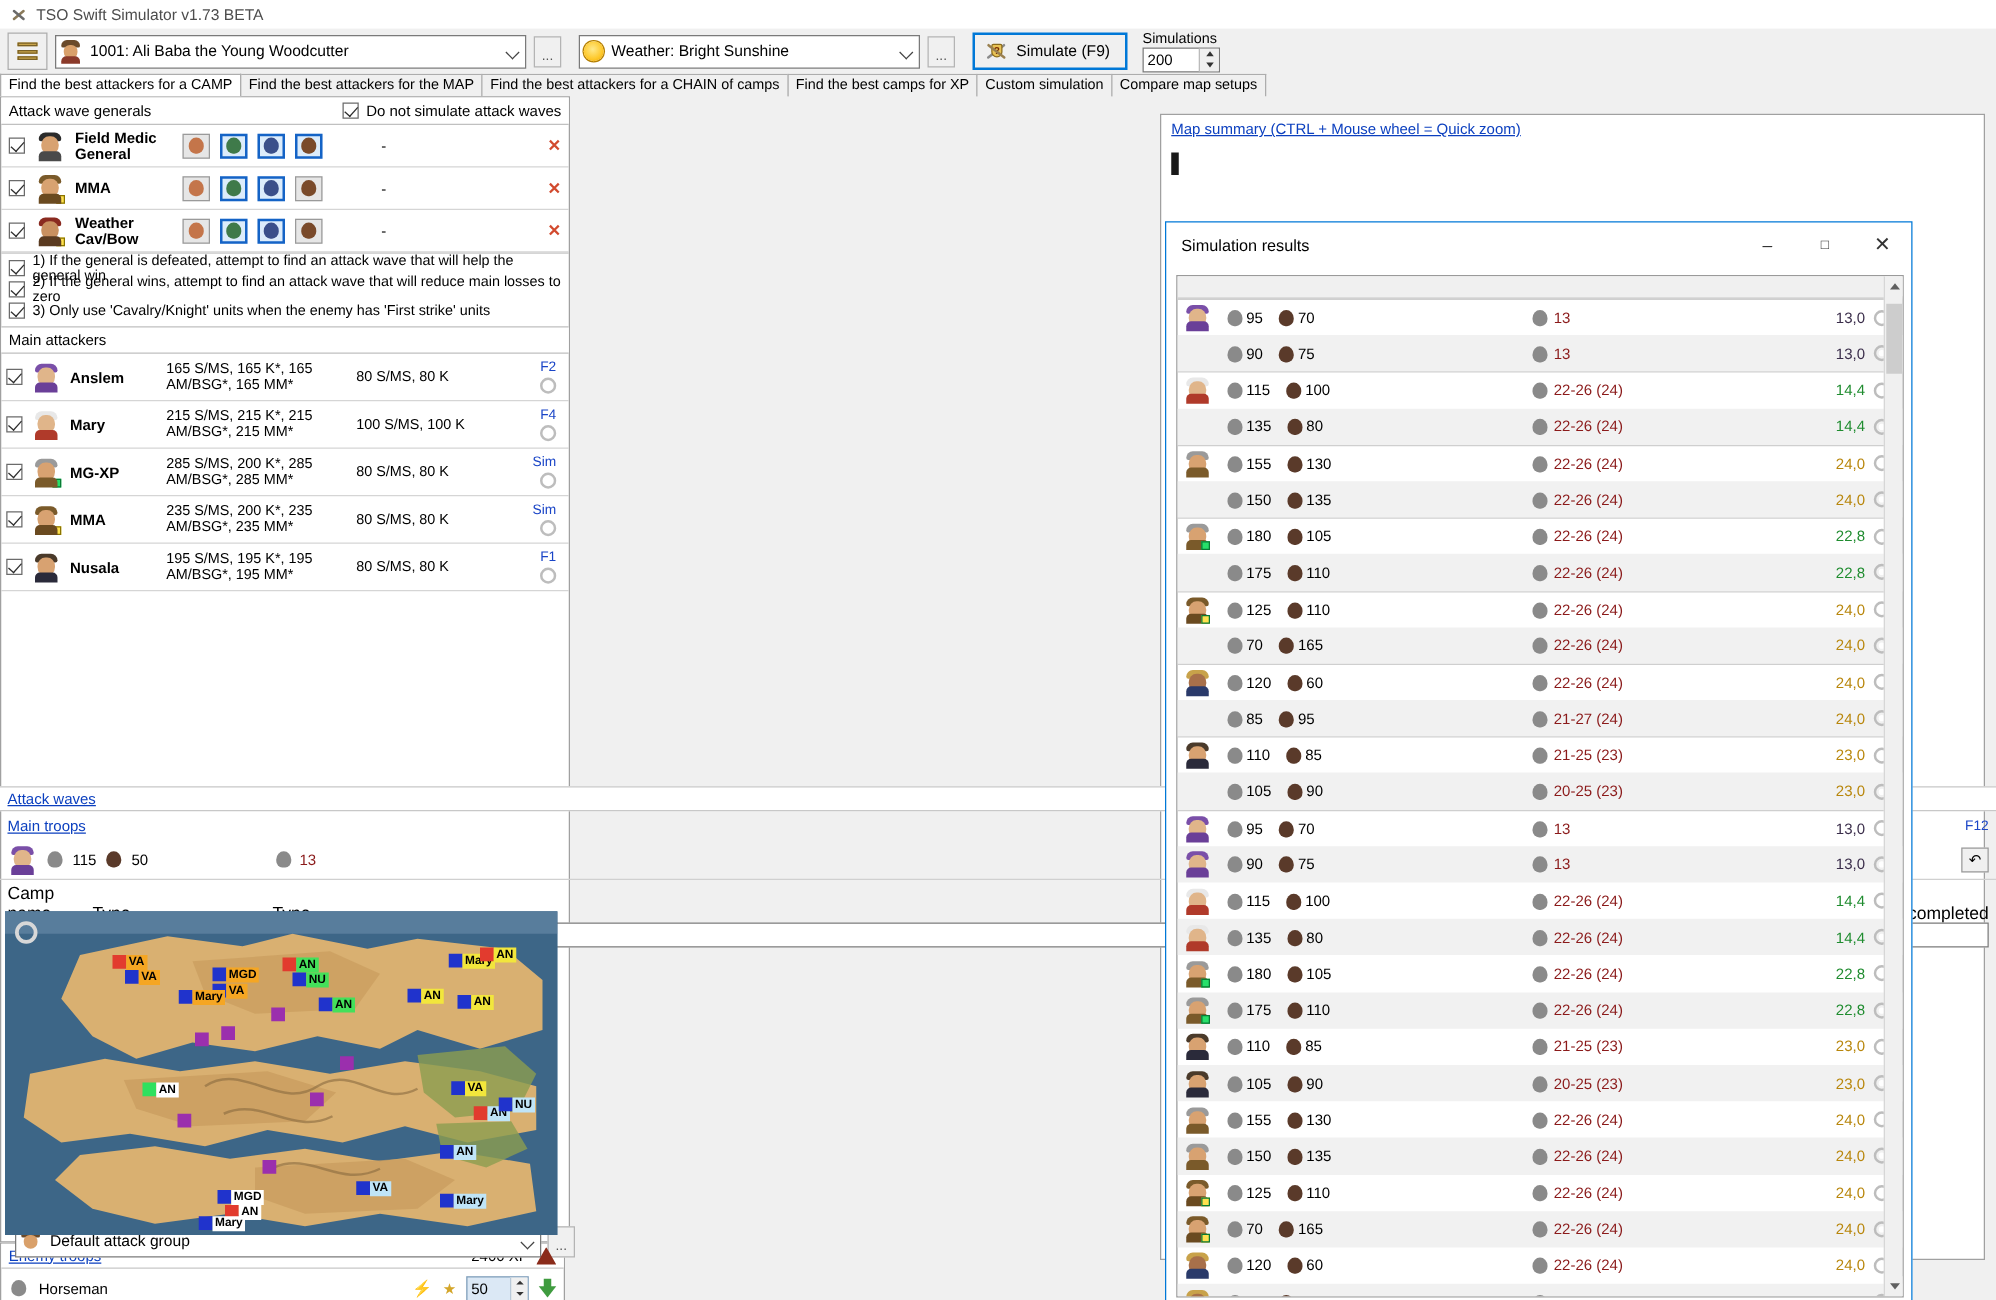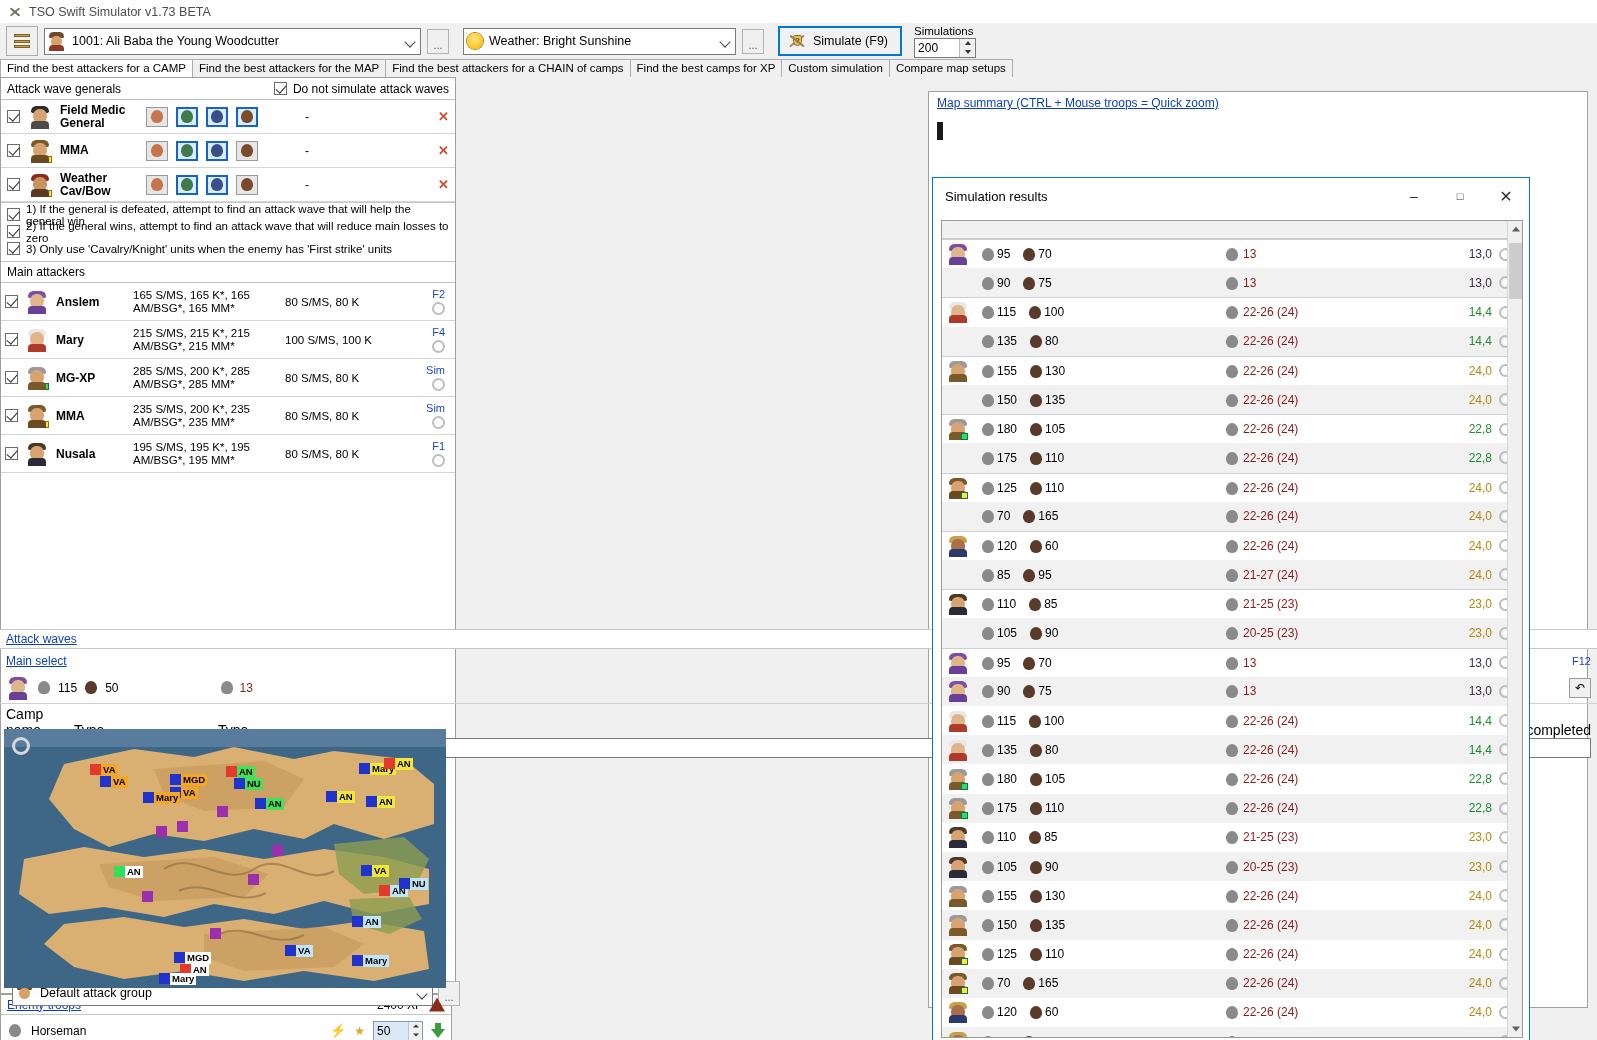--- a/index.html
+++ b/index.html
@@ -258,21 +258,21 @@
   <div class="tab">Find the best attackers for the MAP</div>
   <div class="tab">Find the best attackers for a CHAIN of camps</div>
   <div class="tab">Find the best camps for XP</div>
   <div class="tab">Custom simulation</div>
   <div class="tab">Compare map setups</div>
 </div>
 
 <div id="main">
 
   <div id="rightBack">
-    <span class="bk-link">Map summary  (CTRL + Mouse troops = Quick zoom)</span>
+    <span class="bk-link">Map summary  (CTRL + Mouse wheel = Quick zoom)</span>
     <span class="bk-strip" style="top:30px;background:#1a1a1a;"></span>
     <span class="bk-strip" style="top:105px;background:#1a1a1a;"></span>
     <span class="bk-strip" style="top:215px;background:#2ecc71;height:60px;"></span>
   </div>
 
   <div id="leftPanel">
 
     <div class="sect-bar">
       <span>Attack wave generals</span>
       <span style="margin-left:auto;display:flex;align-items:center;gap:6px;">
@@ -519,21 +519,21 @@
           </span>
       </span>
       <span class="dn-arrow"></span>
     </div>
 
     <div style="position:absolute;left:0;top:552px;width:100%;">
       <div class="hdr-row" style="border-top:1px solid #c8c8c8">
         <span class="link">Attack waves</span>
       </div>
       <div style="height:24px;display:flex;align-items:center;padding:0 6px;">
-        <span class="link">Main select</span>
+        <span class="link">Main troops</span>
         <span style="margin-left:auto;color:#1a45c7;font-size:11px">F12</span>
       </div>
       <div style="height:30px;display:flex;align-items:center;padding:0 6px;gap:6px;">
         <span class="spr">
           <span class="hat" style="background:#7a4fa8"></span>
             <span class="head" style="background:#e0b58a"></span>
             <span class="body" style="background:#6a3f98"></span>
         </span>
         <span class="ehead">
             <span class="h" style="background:#8a8a8a;border-radius:50% 50% 40% 40%"></span>

